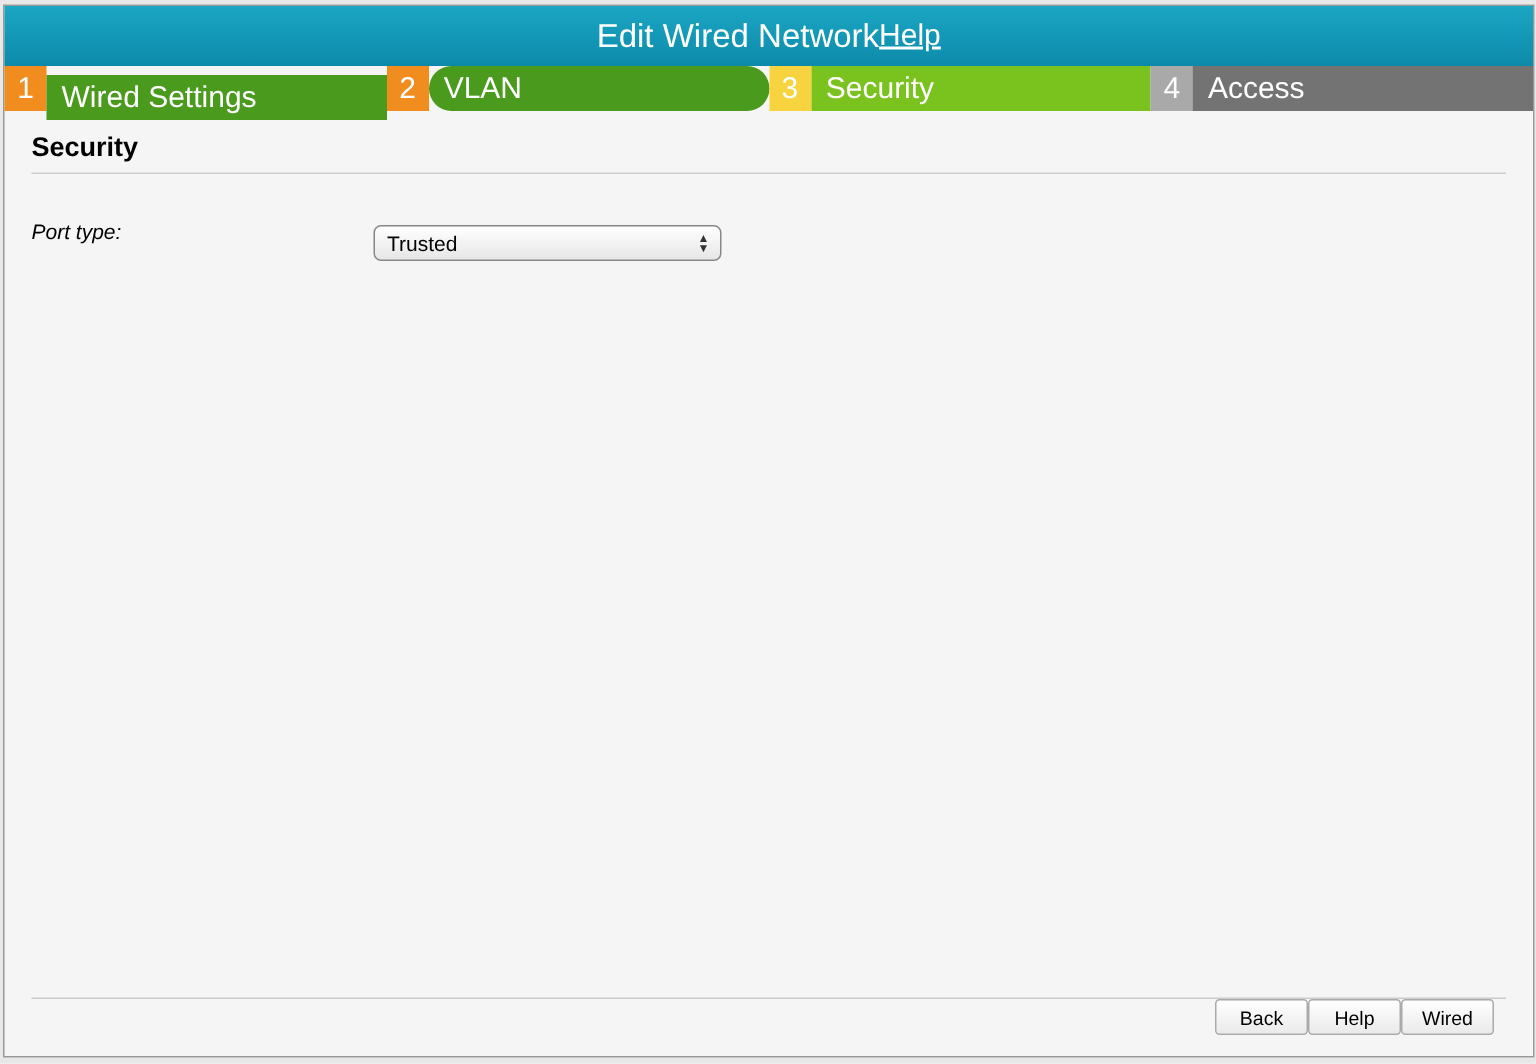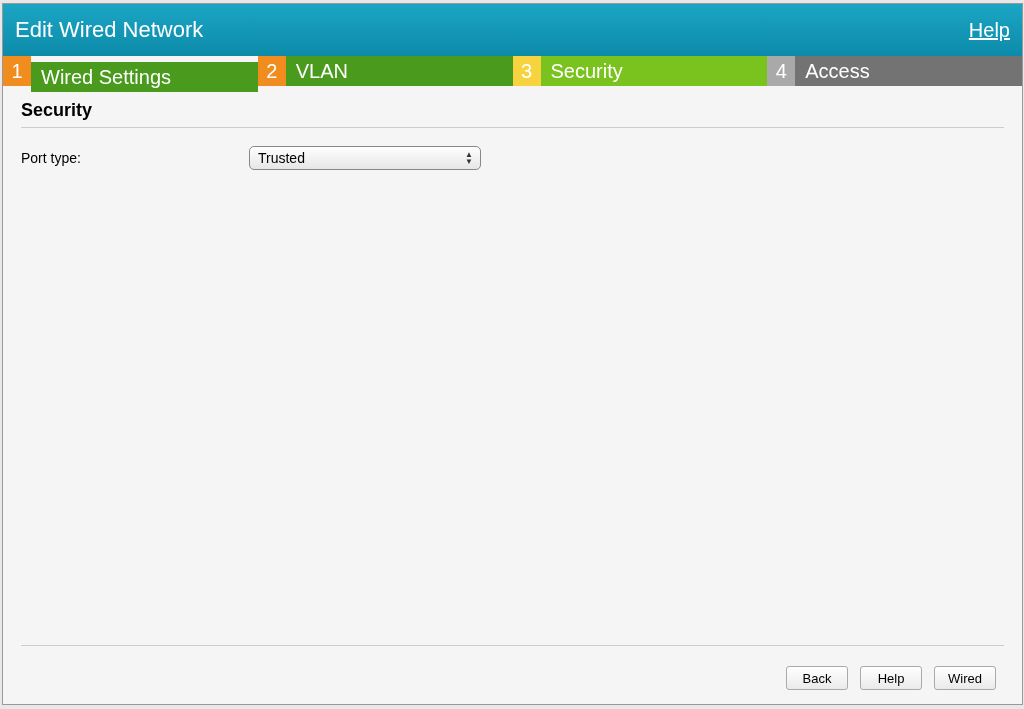--- a/index.html
+++ b/index.html
@@ -19,24 +19,24 @@
       width: 1021px;
       height: 702px;
       margin: 3px 0 0 2px;
       background: #f5f5f5;
       border: 1px solid #999;
       display: flex;
       flex-direction: column;
     }
     .title-bar {
       background: linear-gradient(to bottom, #1ba6c4 0%, #0d8aaa 100%);
-      height: 52px;
-      display: flex;
-      align-items: center;
-      justify-content: space-between;
+      height: 40px;
+      display: flex;
+      align-items: center;
+      justify-content: center;
       padding: 0 12px;
       color: #fff;
     }
     .title-bar-title {
       font-size: 22px;
       font-weight: 400;
     }
     .help-link {
       color: #fff;
       text-decoration: underline;
@@ -69,21 +69,21 @@
       display: flex;
       align-items: center;
       padding-left: 10px;
       color: #fff;
       font-size: 20px;
       font-weight: 400;
     }
     .tab-1 .tab-num { background: #f18c1f; }
     .tab-1 .tab-label { background: #4a9a1e; margin-top: 12px; }
     .tab-2 .tab-num { background: #f18c1f; }
-    .tab-2 .tab-label { background: #4a9a1e; }
+    .tab-2 .tab-label { background: #4a9a1e; border-radius: 15px; }
     .tab-3 .tab-num { background: #f7d43f; }
     .tab-3 .tab-label { background: #7ac31e; }
     .tab-4 .tab-num { background: #a9a9a9; }
     .tab-4 .tab-label { background: #737373; }
     .content {
       flex: 1;
       padding: 14px 18px 8px 18px;
       display: flex;
       flex-direction: column;
     }
@@ -99,24 +99,26 @@
       flex: 1;
     }
     .form-row {
       display: flex;
       align-items: center;
     }
     .form-label {
       width: 228px;
       font-size: 14px;
       color: #000;
+      font-style: italic;
     }
     .select-wrap {
       position: relative;
       display: inline-block;
+      margin-top: 16px;
     }
     select.port-type {
       width: 232px;
       height: 24px;
       font-size: 14px;
       padding: 1px 22px 1px 8px;
       background: linear-gradient(to bottom, #ffffff 0%, #e6e6e6 100%);
       border: 1px solid #888;
       border-radius: 5px;
       appearance: none;
@@ -131,25 +133,23 @@
       transform: translateY(-50%);
       pointer-events: none;
       font-size: 8px;
       line-height: 7px;
       color: #333;
       display: flex;
       flex-direction: column;
     }
     .footer {
       border-top: 1px solid #ccc;
-      padding-top: 20px;
       padding-bottom: 6px;
       display: flex;
       justify-content: flex-end;
-      gap: 12px;
       padding-right: 8px;
     }
     .btn {
       min-width: 62px;
       height: 24px;
       background: linear-gradient(to bottom, #ffffff 0%, #eaeaea 100%);
       border: 1px solid #aaa;
       border-radius: 3px;
       font-size: 13px;
       cursor: pointer;

